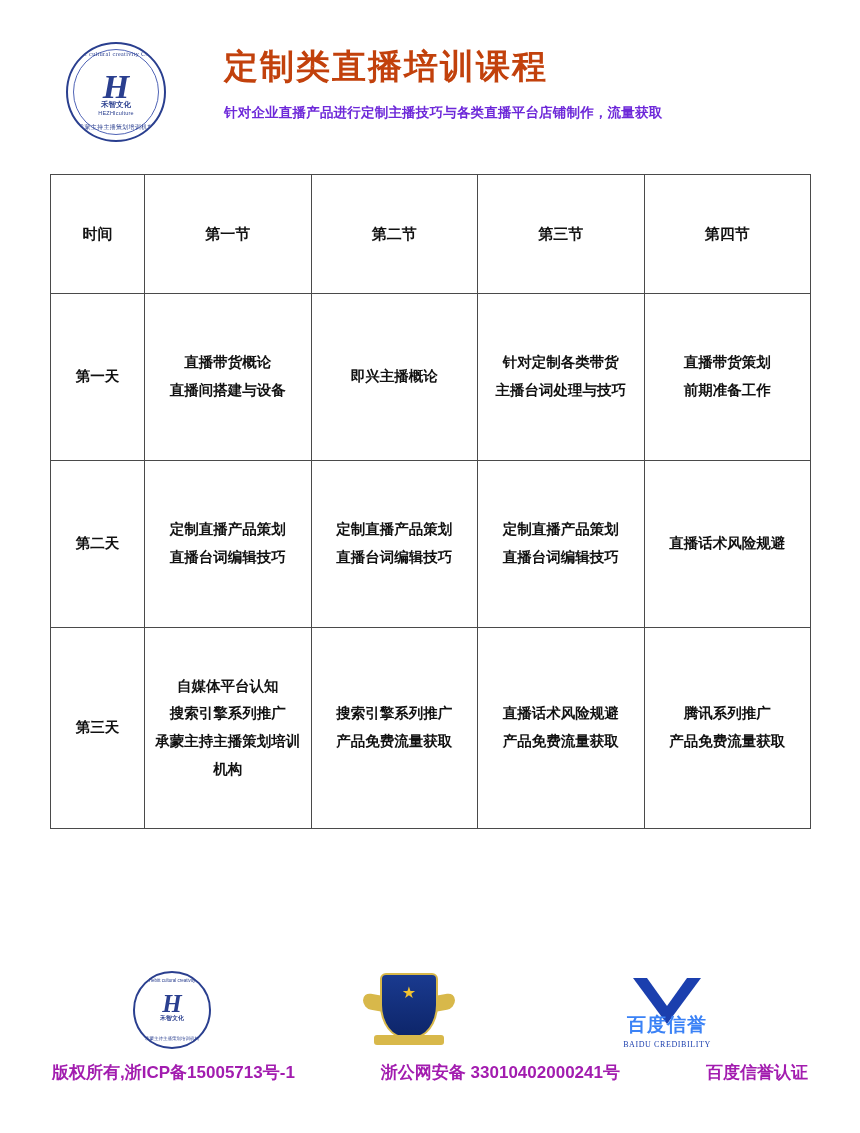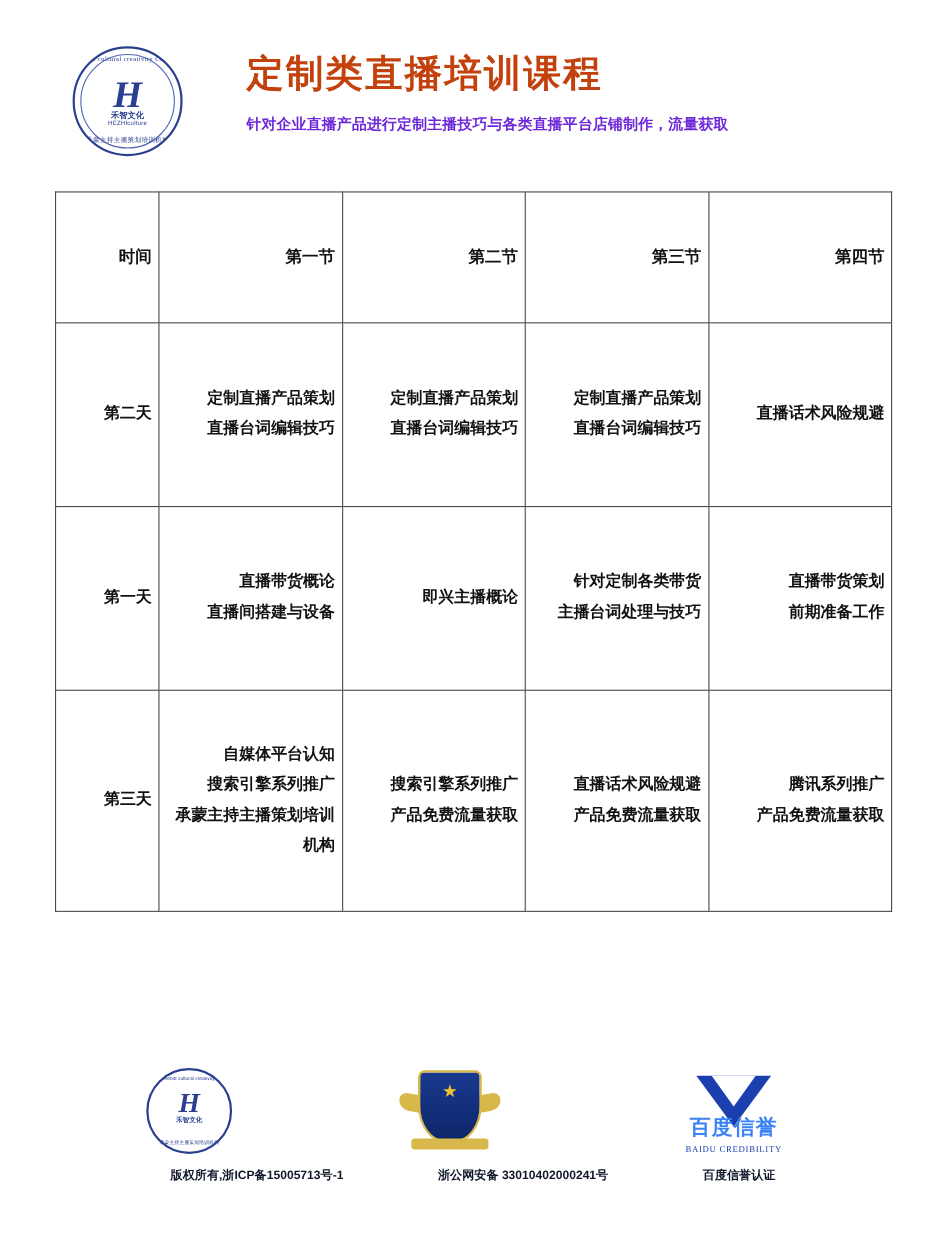--- a/index.html
+++ b/index.html
@@ -127,21 +127,21 @@
   .table-wrap {
     margin: 26px 50px 0 50px;
   }
   table.course {
     border-collapse: collapse;
     width: 760px;
     table-layout: fixed;
   }
   table.course td, table.course th {
     border: 1px solid #4a4a4a;
-    text-align: right;
+    text-align: center;
     vertical-align: middle;
     font-size: 14.5px;
     font-weight: bold;
     color: #111111;
     padding: 4px 6px;
     line-height: 1.9;
   }
   table.course thead th {
     height: 110px;
     font-size: 15px;
@@ -297,23 +297,23 @@
     margin-top: 2px;
     font-family: Liberation Serif, serif;
   }
 
   .footer-texts {
     display: flex;
     align-items: center;
     justify-content: center;
     gap: 86px;
     margin-top: 12px;
-    font-size: 11px;
-    font-weight: bold;
-    color: #0f172a;
+    font-size: 17px;
+    font-weight: bold;
+    color: #a21caf;
   }
   .ft-item { white-space: nowrap; }
   .ft-icp { margin-left: 0; }
 </style>
 </head>
 <body>
 
 <div class="header">
   <div class="logo-wrap">
     <div class="seal">
@@ -345,54 +345,54 @@
         <th>时间</th>
         <th>第一节</th>
         <th>第二节</th>
         <th>第三节</th>
         <th>第四节</th>
       </tr>
     </thead>
     <tbody>
 
       <tr class="day-row">
+        <td class="day-label">第一天</td>
+        <td>
+          <span class="line">直播带货概论</span>
+          <span class="line">直播间搭建与设备</span>
+        </td>
+        <td>
+          <span class="line">即兴主播概论</span>
+        </td>
+        <td>
+          <span class="line">针对定制各类带货</span>
+          <span class="line">主播台词处理与技巧</span>
+        </td>
+        <td>
+          <span class="line">直播带货策划</span>
+          <span class="line">前期准备工作</span>
+        </td>
+      </tr>
+
+      <tr class="day-row">
         <td class="day-label">第二天</td>
         <td>
           <span class="line">定制直播产品策划</span>
           <span class="line">直播台词编辑技巧</span>
         </td>
         <td>
           <span class="line">定制直播产品策划</span>
           <span class="line">直播台词编辑技巧</span>
         </td>
         <td>
           <span class="line">定制直播产品策划</span>
           <span class="line">直播台词编辑技巧</span>
         </td>
         <td>
           <span class="line">直播话术风险规避</span>
-        </td>
-      </tr>
-
-      <tr class="day-row">
-        <td class="day-label">第一天</td>
-        <td>
-          <span class="line">直播带货概论</span>
-          <span class="line">直播间搭建与设备</span>
-        </td>
-        <td>
-          <span class="line">即兴主播概论</span>
-        </td>
-        <td>
-          <span class="line">针对定制各类带货</span>
-          <span class="line">主播台词处理与技巧</span>
-        </td>
-        <td>
-          <span class="line">直播带货策划</span>
-          <span class="line">前期准备工作</span>
         </td>
       </tr>
 
       <tr class="day-row day3">
         <td class="day-label">第三天</td>
         <td>
           <span class="line">自媒体平台认知</span>
           <span class="line">搜索引擎系列推广</span>
           <span class="line">承蒙主持主播策划培训机构</span>
         </td>

